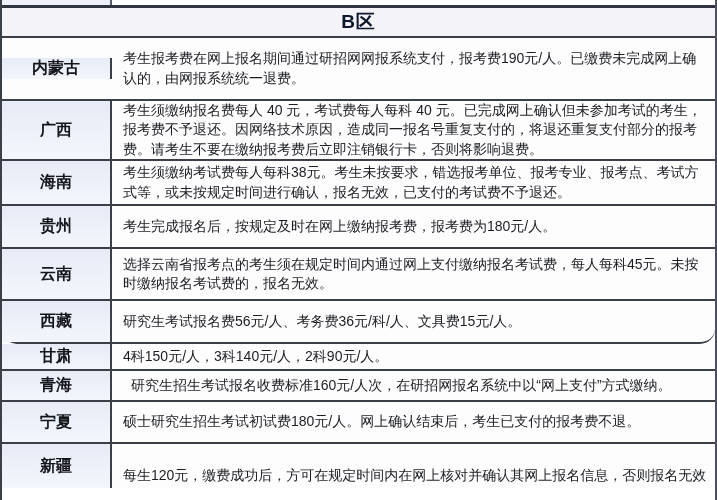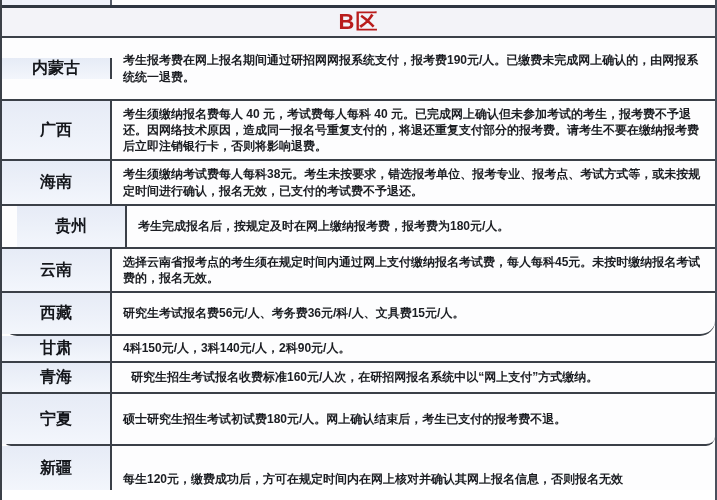--- a/index.html
+++ b/index.html
@@ -15,47 +15,46 @@
   .partial-row { display:flex; height:8px; border-bottom:3px solid #2f3641; }
   .partial-prov { width:110px; background:#eef1fa; border-right:2px solid #565c68; }
   .partial-detail { flex:1; background:#fefefe; }
 
   
   .zone-row {
     height:30px; background:#f3f3f8;
     display:flex; align-items:center; justify-content:center;
     border-bottom:2px solid #3b4048;
   }
-  .zone-title { font-size:22px; font-weight:bold; color:#b91c1c; letter-spacing:1px; }
+  .zone-title { font-size:19px; font-weight:bold; color:#0f172a; letter-spacing:1px; }
 
   
   .row { display:flex; border-bottom:2px solid #3b4048; background:#fdfdfe; }
   .prov {
     width:110px; flex:0 0 110px;
     background:linear-gradient(180deg,#e6ebf6 0%,#edf1f9 55%,#f3f6fc 100%);
     border-right:2px solid #3b4048;
     display:flex; align-items:center; justify-content:center;
     font-size:16px; font-weight:bold; color:#14161b;
   }
   .detail {
     flex:1; display:flex; align-items:center;
     padding:3px 8px 3px 11px;
-    font-size:12px; line-height:1.36; color:#1b1d22;
+    font-size:14px; line-height:1.36; color:#1b1d22;
     text-align:left;
-    font-weight:bold;
   }
   .r1  { height:63px;align-items:center; }
   .r2  { height:60px; }
   .r3  { height:45px; }
-  .r4  { height:43px;padding-left:15px; }
-  .r5  { height:44px; }
+  .r4  { height:43px; }
+  .r5  { height:52px; }
   .r6  { height:43px;border-radius:15px; }
   .r7  { height:27px; }
   .r8  { height:31px;gap:8px; }
-  .r9  { height:52px;border-radius:9px; }
+  .r9  { height:42px; }
   .r10 { height:44px; border-bottom:none;justify-content:space-between; } 
   .r10 .detail { align-items:flex-end; padding-bottom:3px; }
 </style>
 </head>
 <body>
 
 <div class="page">
 
   <div class="partial-row">
     <div class="partial-prov"></div>

